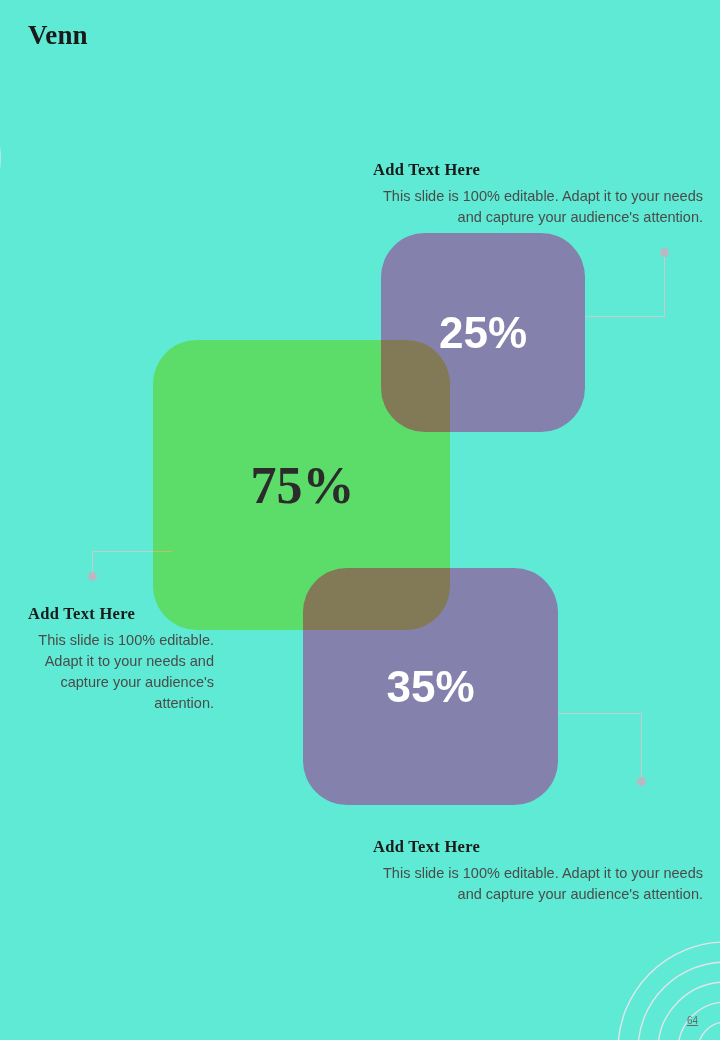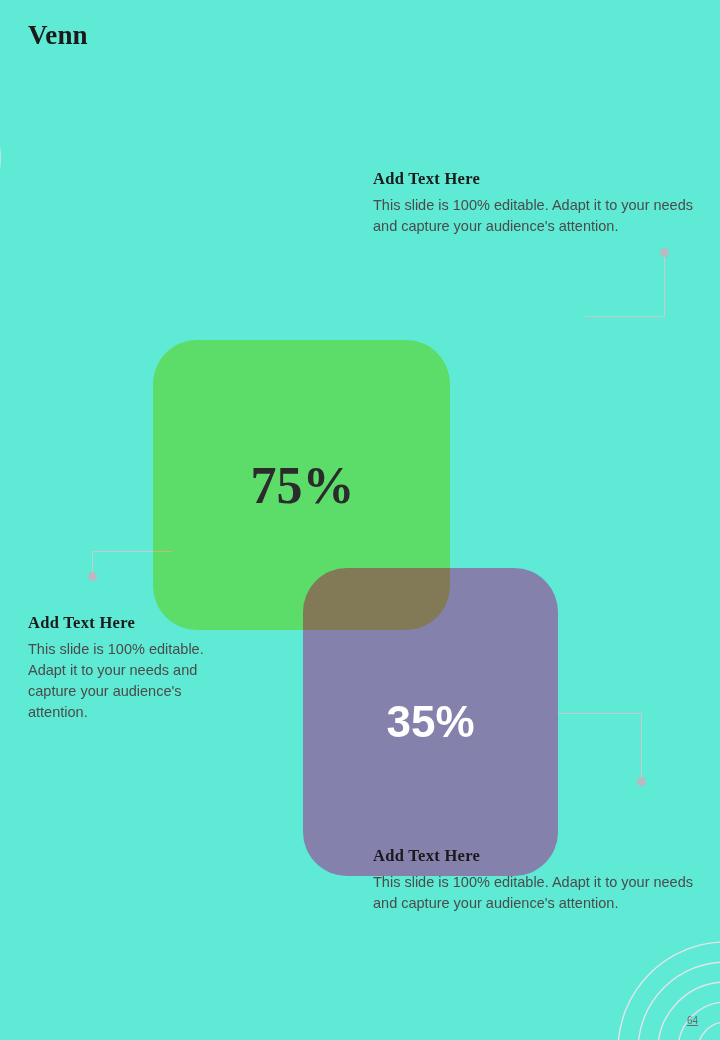--- a/index.html
+++ b/index.html
@@ -53,21 +53,21 @@
     left: 381px;
     top: 233px;
     width: 204px;
     height: 199px;
     background: #8581ad;
   }
   .shape-purple-bottom {
     left: 303px;
     top: 568px;
     width: 255px;
-    height: 308px;
+    height: 237px;
     background: #8581ad;
   }
   .shape-yellow {
     left: 153px;
     top: 340px;
     width: 297px;
     height: 290px;
     background: #f9f07e;
     mix-blend-mode: multiply;
   }
@@ -96,29 +96,30 @@
     text-align: center;
     font-family: Liberation Serif, serif;
   }
 
   
   .callout-heading {
     font-family: "Liberation Serif", serif;
     font-size: 16.5px;
     font-weight: bold;
     color: #1a1a1a;
-    margin: 17px 0 6px 0;
+    margin: 8px 0 6px 0;
     letter-spacing: 0.3px;
   }
   .callout-body {
     font-family: "Liberation Sans", sans-serif;
     font-size: 14.5px;
     line-height: 1.45;
     color: #4b4b4b;
     margin: 0;
+    text-align: right;
   }
   .callout-top {
     position: absolute;
     left: 373px;
     top: 152px;
     width: 330px;
   }
   .callout-left {
     position: absolute;
     left: 28px;
@@ -196,20 +197,23 @@
     <div class="conn-line conn-v" style="left:92px; top:551px; height:25px;"></div>
     <div class="conn-dot" style="left:88px; top:572px;"></div>
   </div>
 
   <div class="connector">
     <div class="conn-line conn-h" style="left:558px; top:713px; width:84px;"></div>
     <div class="conn-line conn-v" style="left:641px; top:713px; height:68px;"></div>
     <div class="conn-dot" style="left:637px; top:777px;"></div>
   </div>
 
+  <div class="shape shape-purple-top">
+    <span class="pct-label pct-top">25%</span>
+  </div>
 
   <div class="shape shape-purple-bottom">
     <span class="pct-label pct-bottom">35%</span>
   </div>
 
   <div class="shape shape-yellow"></div>
 
   <span class="pct-label pct-mid">75%</span>
 
   <div class="callout-top">

